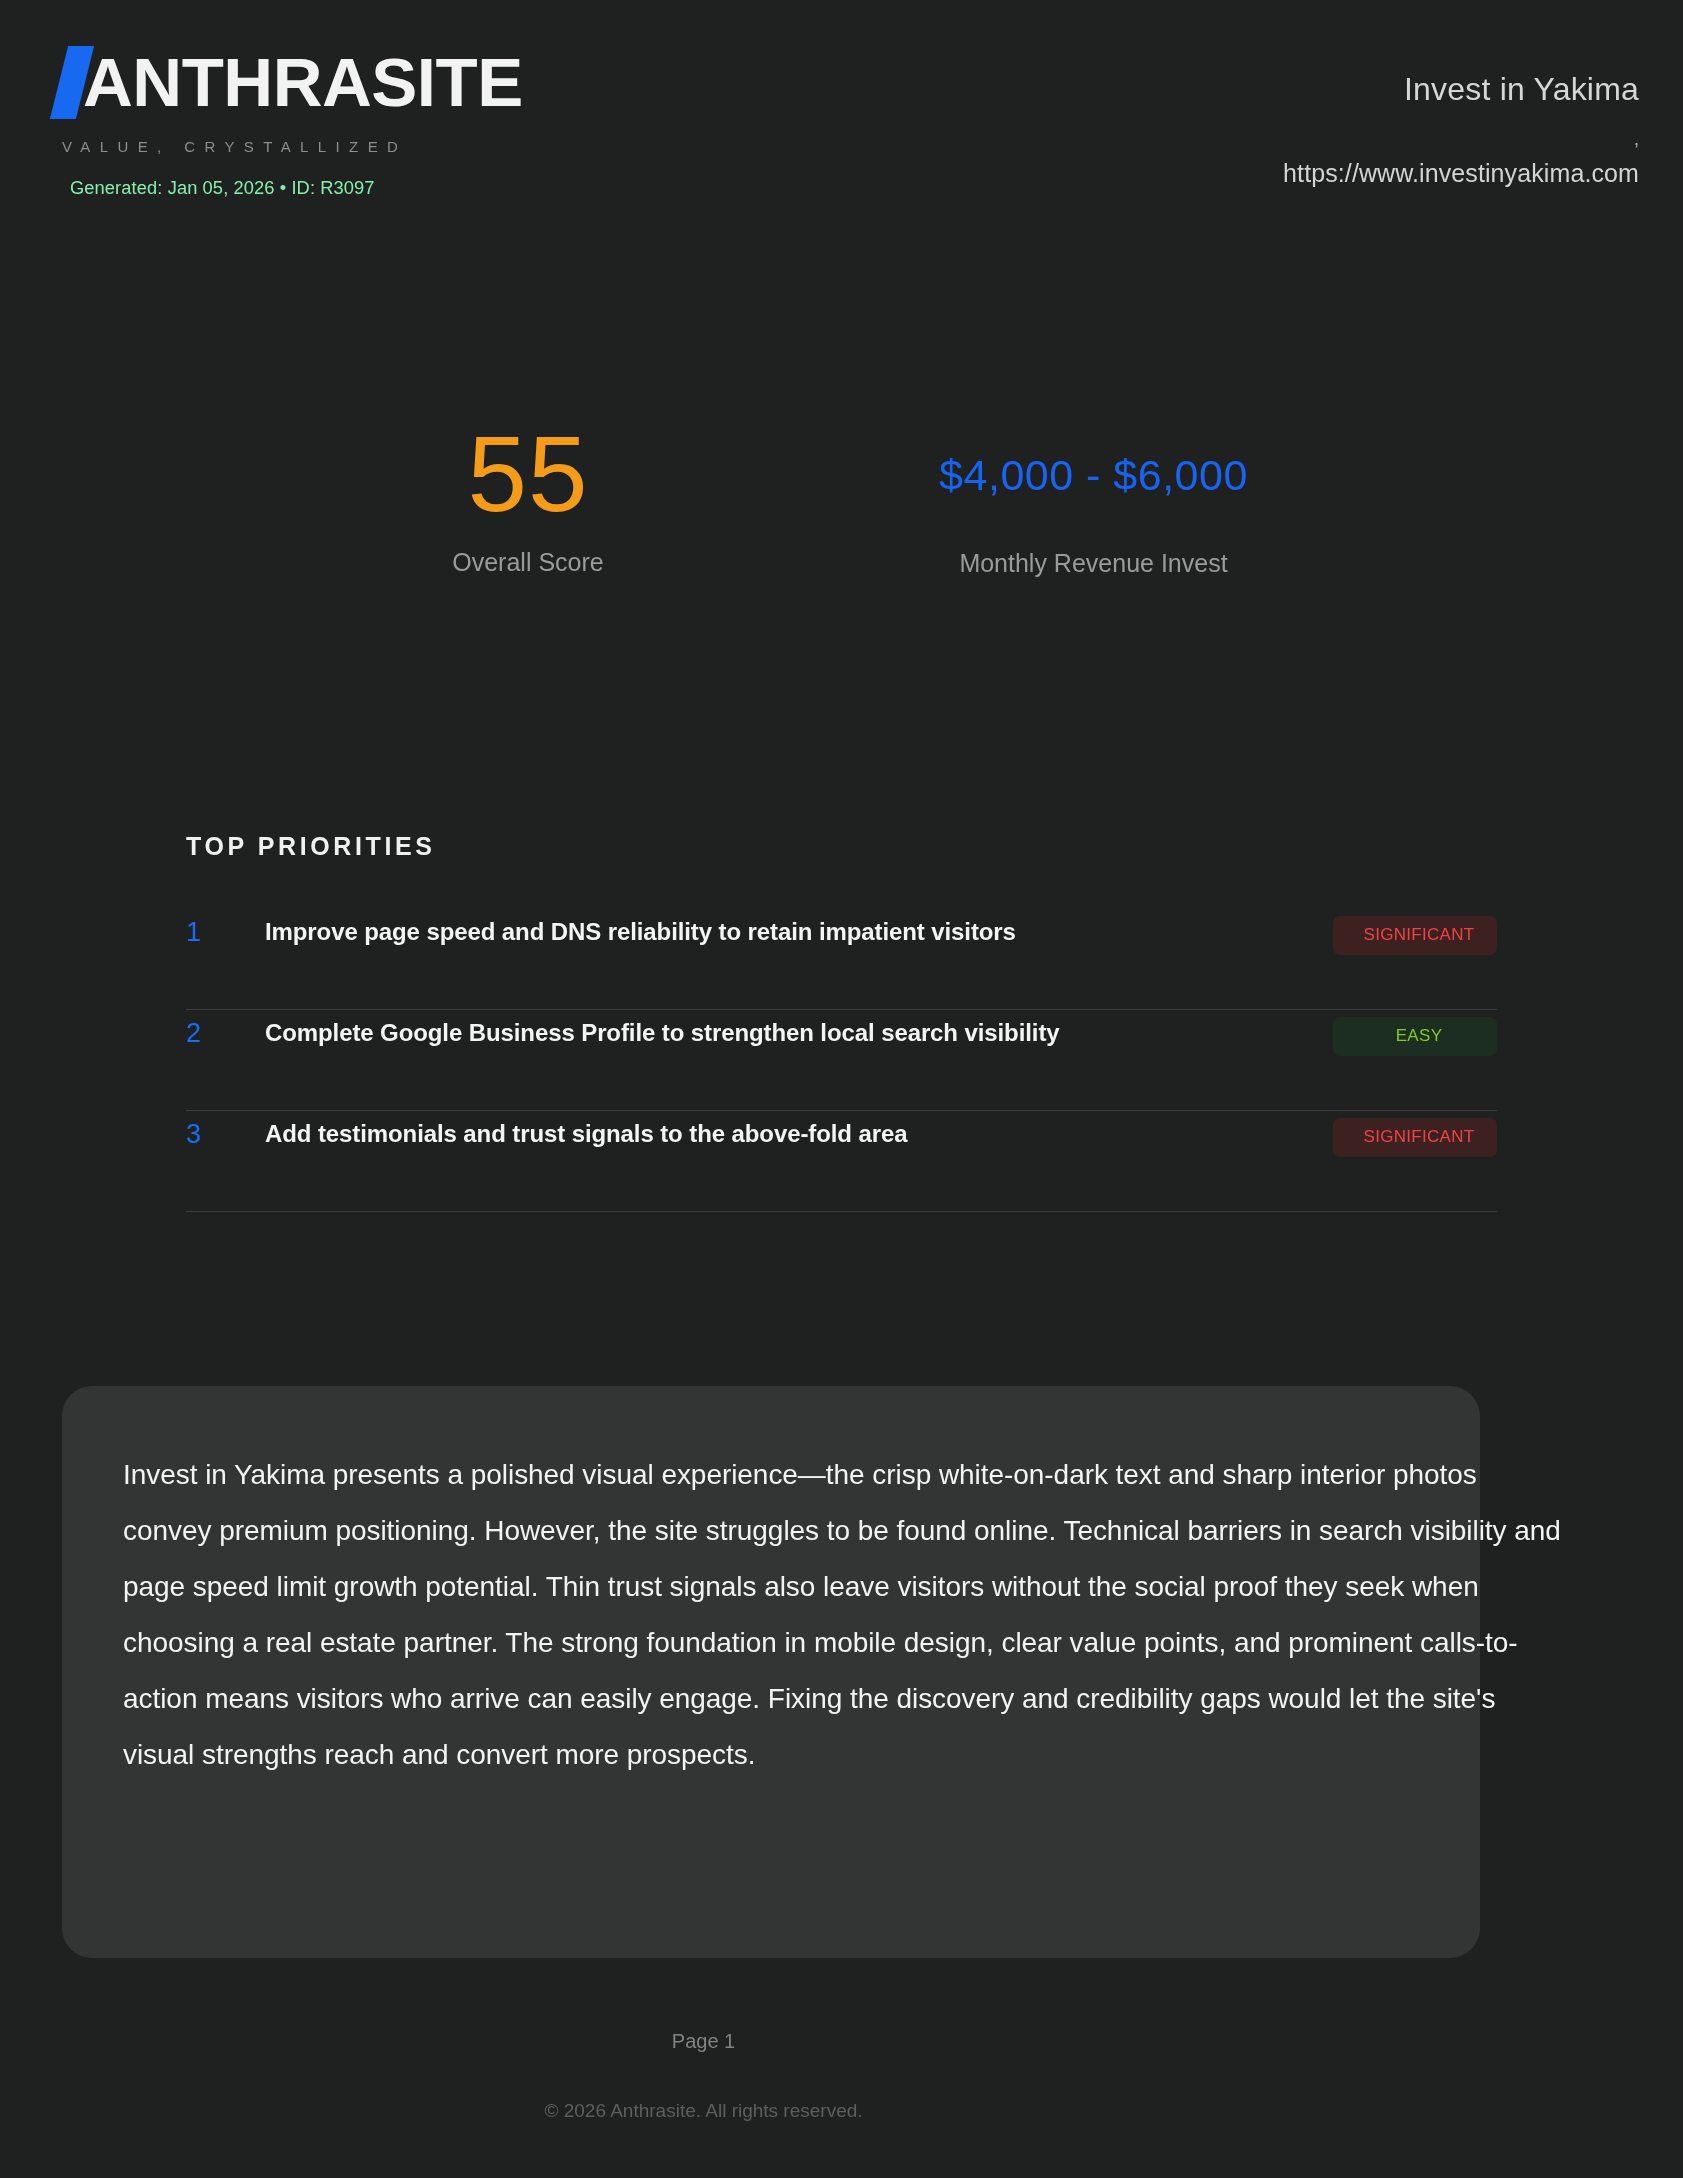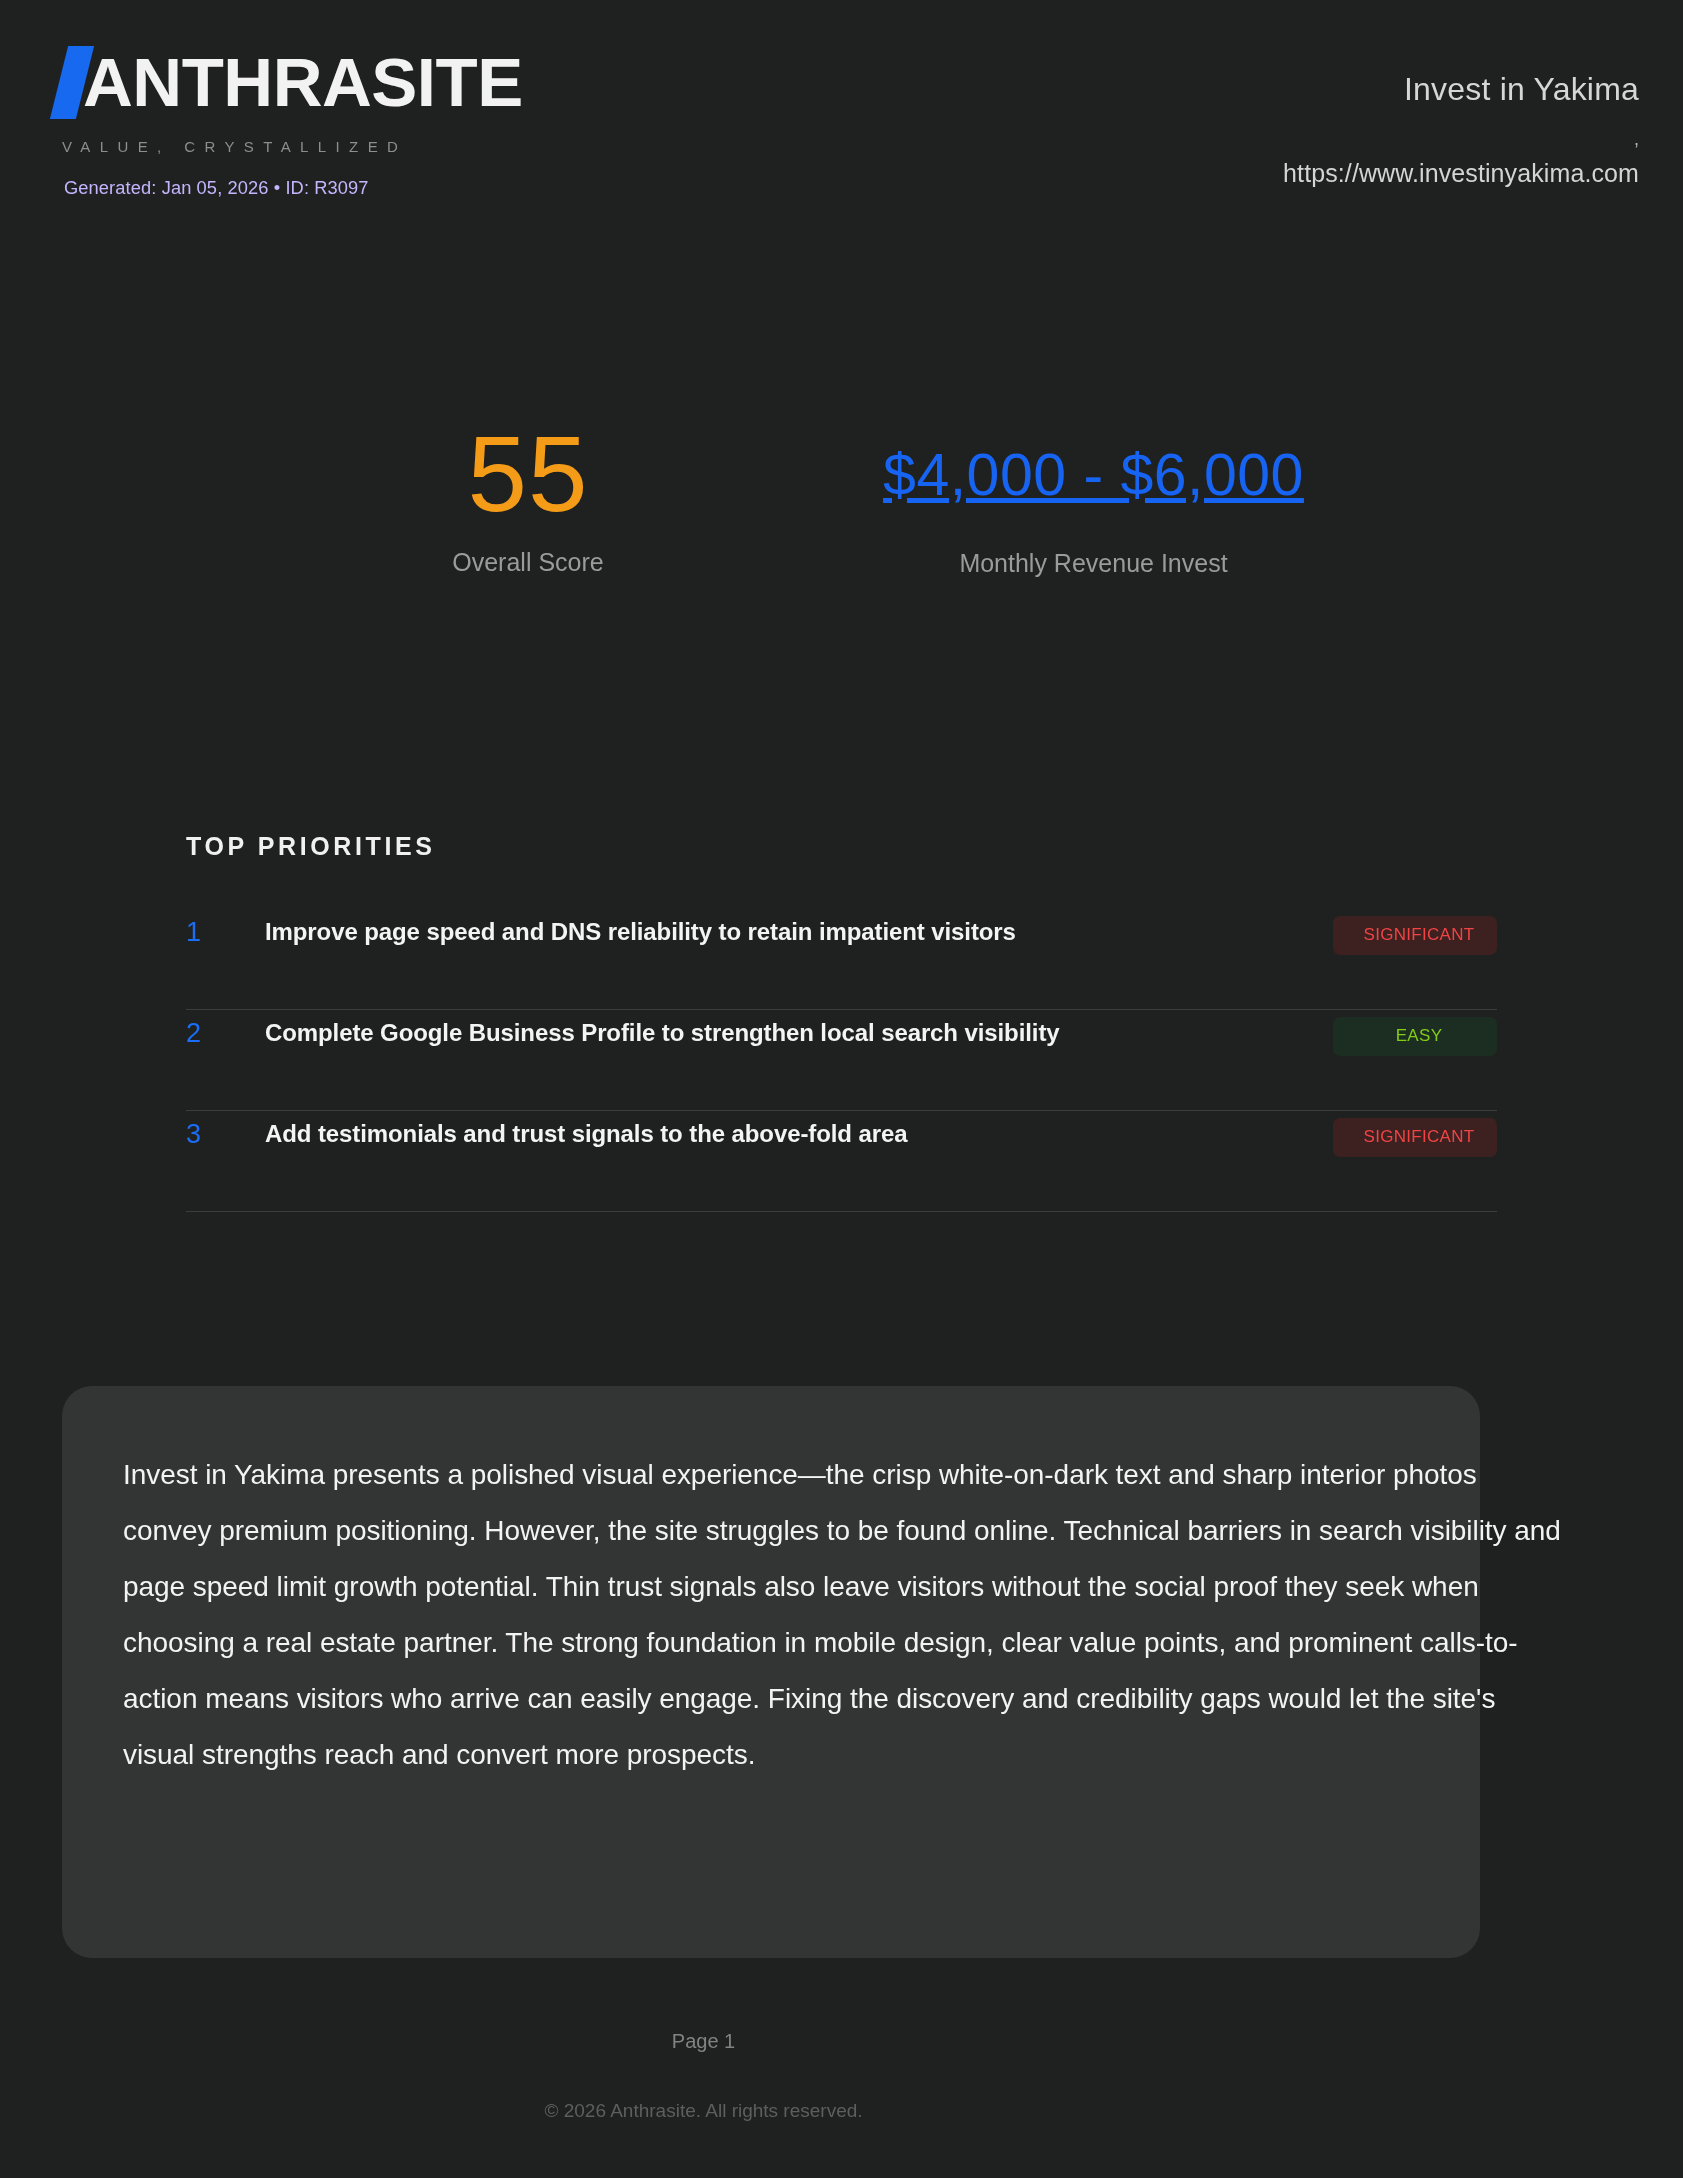--- a/index.html
+++ b/index.html
@@ -57,23 +57,23 @@
     margin-top: 13px;
     margin-left: 3px;
     font-size: 15px;
     font-weight: 400;
     letter-spacing: 9.4px;
     color: #8c8d8d;
   }
 
   .generated {
     margin-top: 22px;
-    margin-left: 5px;
+    margin-left: 11px;
     font-size: 18.3px;
-    color: #c4b5fd;
+    color: #86efac;
     letter-spacing: 0.1px;
   }
 
   .header-right {
     position: absolute;
     right: 44px; top: 69px;
     text-align: right;
     width: 792px;
   }
 
@@ -121,26 +121,25 @@
     font-size: 107px;
     font-weight: 300;
     line-height: 97px;
     letter-spacing: 1px;
   }
 
   .metric-value.score-value { color: #f49b18; }
 
   .metric-value.revenue-value {
     color: #1864f2;
-    font-size: 59px;
+    font-size: 43px;
     line-height: 91px;
     font-weight: 400;
     letter-spacing: 0.5px;
     padding-top: 4px;
-    text-decoration: underline;
   }
 
   .metric-label {
     margin-top: 25px;
     font-size: 25px;
     color: #9a9b9b;
     font-weight: 400;
   }
 
   .metric.revenue .metric-label { margin-top: 28px; }

